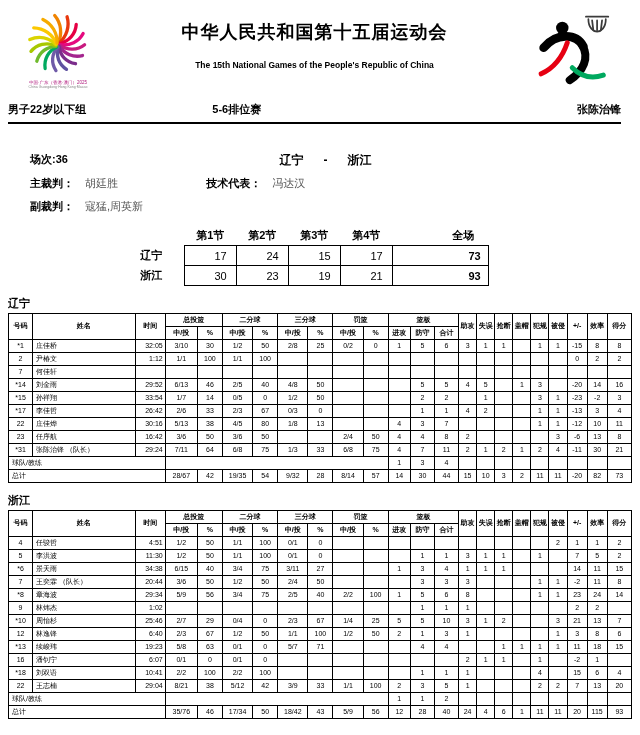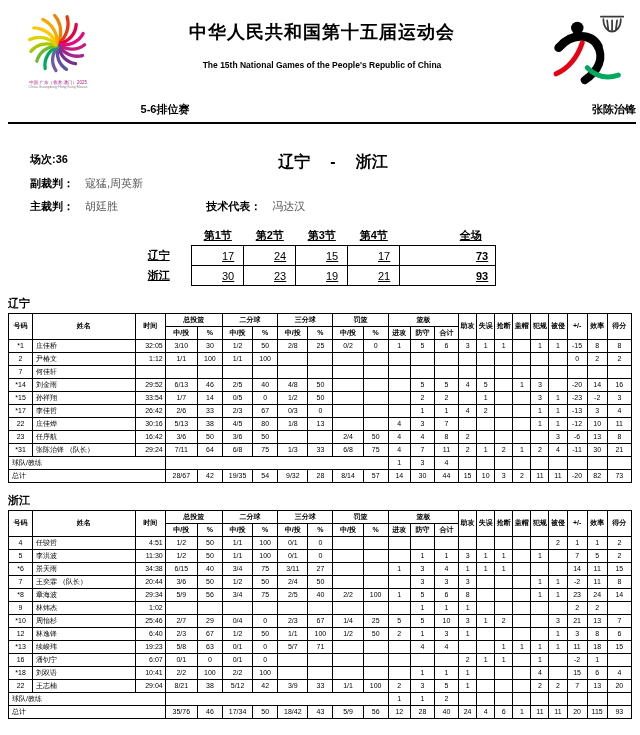--- a/index.html
+++ b/index.html
@@ -1,52 +1,52 @@
 <!DOCTYPE html>
 <html><head>
 <meta charset="utf-8">
 <style>
   html,body{margin:0;padding:0;background:#fff;}
   body{width:640px;height:735px;overflow:hidden;color:#000;
        font-family:"Liberation Sans","DejaVu Sans",sans-serif;}
-  .page{position:relative;width:640px;height:688px;box-sizing:border-box;padding:6px 4px 0 8px;}
+  .page{position:relative;width:640px;height:688px;box-sizing:border-box;padding:6px 19px 0 8px;}
 
   
   .hdr{display:flex;align-items:flex-start;}
   .logo-wrap{width:100px;text-align:center;padding-top:4px;}
   .logo-cap{font-size:4.5px;line-height:1.2;color:#b0197d;}
   .logo-cap-en{font-size:3.5px;color:#888;}
   .titles{flex:1;text-align:center;padding-top:14px;}
   .title-cn{font-size:18px;font-weight:bold;letter-spacing:1px;}
   .title-en{font-size:8.5px;font-weight:bold;margin-top:16px;}
   .bulletin{font-size:15px;font-weight:bold;margin-top:14px;letter-spacing:5px;}
   .picto-wrap{width:100px;text-align:center;padding-top:2px;}
 
   
   .meta{margin-top:4px;border-bottom:2px solid #000;padding-bottom:5px;}
   .meta-row1{display:flex;justify-content:space-between;font-weight:bold;font-size:11px;}
   .meta-row2{display:flex;font-weight:bold;font-size:11px;margin-top:8px;}
   .meta-row2 .m-l{flex:1;text-align:left;}
-  .meta-row2 .m-c{flex:1;text-align:center;}
+  .meta-row2 .m-c{flex:1;}
   .meta-row2 .m-r{flex:1;text-align:right;}
 
   
   .match{margin-top:28px;padding-left:22px;font-size:11px;position:relative;}
   .game-line{height:16px;position:relative;}
   .game-no{font-weight:bold;}
-  .vs{position:absolute;left:0;right:0;top:0;text-align:center;font-weight:bold;font-size:16px;}
+  .vs{position:absolute;left:0;right:0;top:0;text-align:center;font-weight:bold;font-size:12px;}
   .vs span{margin:0 10px;}
   .ref-line{margin-top:8px;}
   .lbl{font-weight:bold;}
   .nm{color:#555;margin-left:8px;}
   .ref-name{display:inline-block;width:118px;}
 
   
   .qtable{margin:12px auto 0 auto;border-collapse:collapse;table-layout:fixed;}
-  .qtable th,.qtable td{height:19px;font-size:11px;padding:0;text-decoration:underline;}
+  .qtable th,.qtable td{height:19px;font-size:11px;padding:0;}
   .qtable th{font-weight:bold;border:none;text-align:center;}
   .qtable th.tot{text-align:right;padding-right:14px;}
   .qtable td.team{border:none;font-weight:bold;text-align:left;padding-right:6px;}
   .qtable td.sc{border:1px solid #000;text-align:right;padding-right:9px;}
   .qtable td.sctot{border:1px solid #000;text-align:right;padding-right:7px;font-weight:bold;}
 
   
   .team-label{font-weight:bold;font-size:11px;margin:10px 0 2px 0;}
   table.stats{border-collapse:collapse;table-layout:fixed;width:624px;}
   table.stats th,table.stats td{border:1px solid #000;font-size:7px;line-height:1.15;
@@ -140,41 +140,42 @@
           <path d="M29 28 C25 40 19 48 8 53" stroke="#e60012" stroke-width="4"></path>
 
           <path d="M33 48 C40 55 49 57 58 54" stroke="#00a95f" stroke-width="4"></path>
         </g>
       </svg>
     </div>
   </div>
 
   <div class="meta">
     <div class="meta-row2">
+      <span class="m-l">男子22岁以下组</span>
       <span class="m-c">5-6排位赛</span>
       <span class="m-r">张陈治锋</span>
     </div>
   </div>
 
   <div class="match">
     <div class="game-line">
       <span class="game-no">场次:36</span>
       <span class="vs">
         <span>辽宁</span><span>-</span><span>浙江</span>
       </span>
     </div>
     <div class="ref-line">
-      <span class="lbl">副裁判：</span>
-      <span class="nm">寇猛,周英新</span>
-    </div>
-    <div class="ref-line">
       <span class="lbl">主裁判：</span>
       <span class="nm ref-name">胡廷胜</span>
       <span class="lbl">技术代表：</span>
       <span class="nm">冯达汉</span>
+    </div>
+    <div class="ref-line">
+      <span class="lbl">副裁判：</span>
+      <span class="nm">寇猛,周英新</span>
     </div>
   </div>
 
   <table class="qtable">
     <colgroup>
         <col style="width:44px">
         <col style="width:52px">
         <col style="width:52px">
         <col style="width:52px">
         <col style="width:52px">

